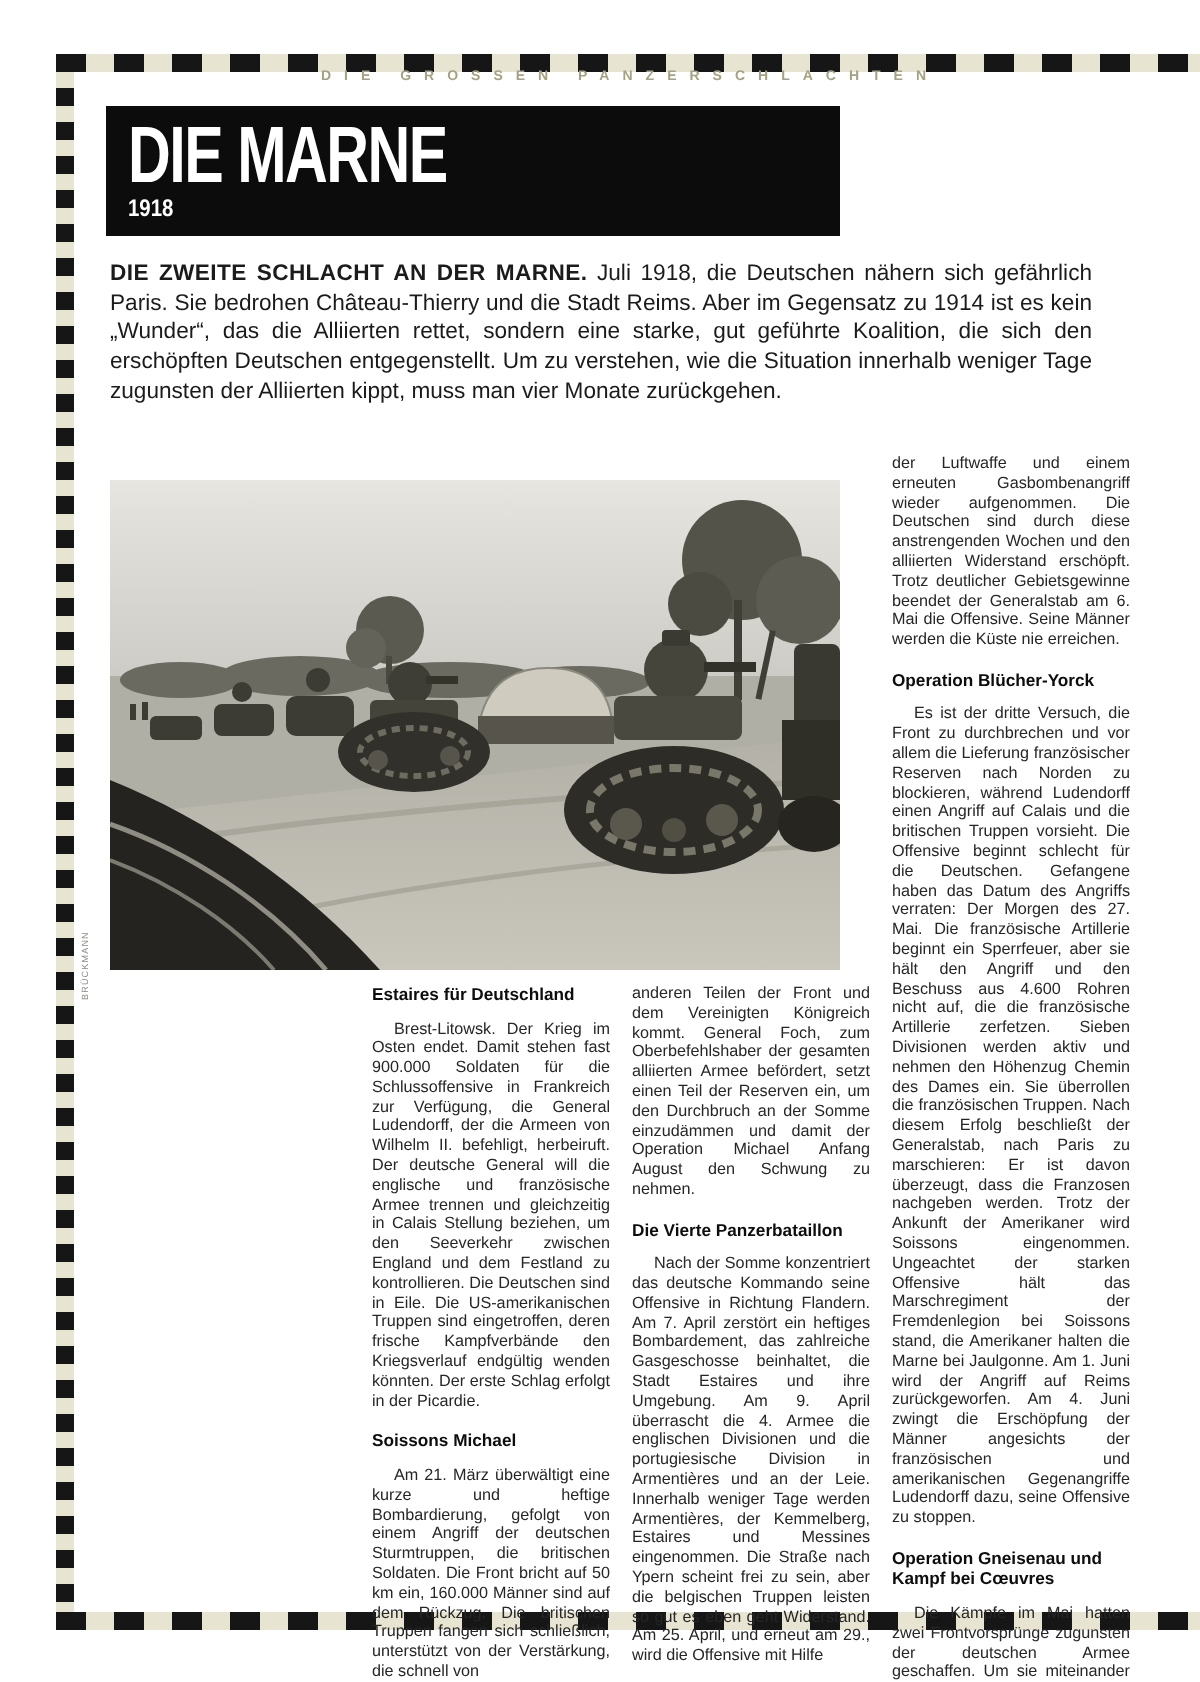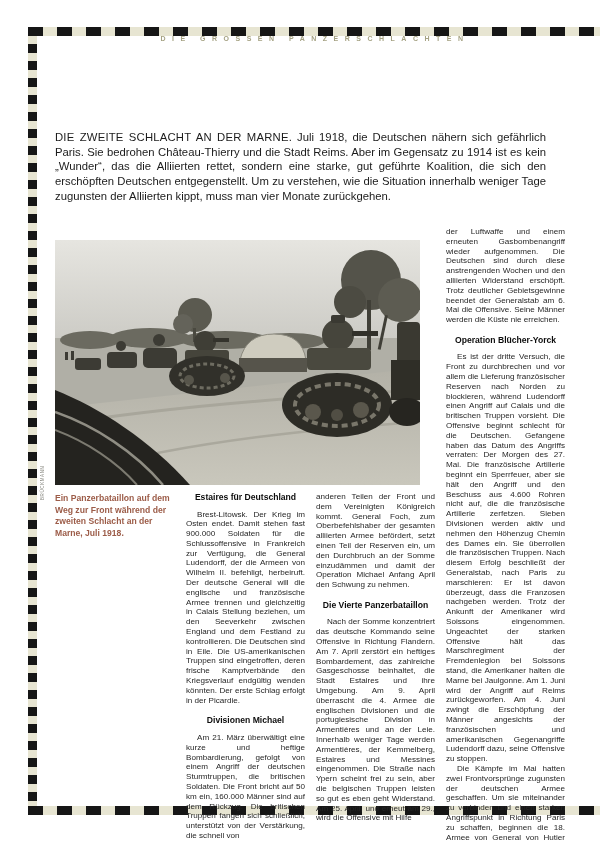--- a/index.html
+++ b/index.html
@@ -14,48 +14,52 @@
         background:repeating-linear-gradient(180deg,#161616 0 9px,#e7e5d2 9px 17px);}
   .kicker{position:absolute;left:40px;right:10px;top:35px;text-align:center;
         font-size:7px;font-weight:bold;letter-spacing:6.5px;color:#a5a283;}
   .title-block{position:absolute;left:53px;top:53px;width:367px;height:65px;background:#0c0c0c;}
   .title{position:absolute;left:11px;top:3px;color:#ffffff;font-weight:bold;font-size:40px;
         letter-spacing:-1px;transform:scaleX(0.74);transform-origin:left top;white-space:nowrap;}
   .year{position:absolute;left:11px;top:44px;color:#ffffff;font-weight:bold;font-size:12px;
         transform:scaleX(0.85);transform-origin:left top;}
   .intro{position:absolute;left:55px;top:130px;width:491px;margin:0;
         font-size:11.3px;line-height:14.7px;text-align:justify;color:#1b1b1b;hyphens:auto;}
-  .intro .lead{font-weight:normal;letter-spacing:0.2px;}
+  .intro .lead{font-weight:bold;letter-spacing:0.2px;}
   .photo{position:absolute;left:55px;top:240px;width:365px;height:245px;background:#c9c8c2;}
   .photo svg{display:block;}
   .credit{position:absolute;left:40px;top:500px;font-size:4.5px;letter-spacing:0.6px;color:#8b8b84;
         transform:rotate(-90deg);transform-origin:left top;white-space:nowrap;}
   .caption{position:absolute;left:55px;top:493px;width:122px;
         font-size:8.6px;line-height:11.5px;font-weight:bold;color:#9c5c48;}
   .col{position:absolute;width:119px;font-size:8.1px;line-height:9.8px;text-align:justify;
         color:#262626;hyphens:auto;}
   .col1{left:186px;top:492px;}
   .col2{left:316px;top:492px;}
   .col3{left:446px;top:227px;}
-  .col h3{margin:0 0 7px 0;font-size:8.6px;line-height:10.5px;color:#0d0d0d;text-align:center;}
+  .col h3{margin:0 0 7px 0;font-size:8.6px;line-height:10.5px;color:#0d0d0d;text-align:left;}
   .col p{margin:0;}
   .col p.indent{text-indent:11px;}
   .col p + h3{margin-top:10px;}
 </style>
 </head>
 <body>
 
 <div class="page">
 
   <div class="border-top"></div>
   <div class="border-left"></div>
   <div class="border-bottom"></div>
 
   <div class="kicker">DIE GROSSEN PANZERSCHLACHTEN</div>
 
+  <div class="title-block">
+    <div class="title">DIE MARNE</div>
+    <div class="year">1918</div>
+  </div>
 
   <p class="intro"><span class="lead">DIE ZWEITE SCHLACHT AN DER MARNE.</span> <span>Juli 1918, die Deutschen nähern sich gefährlich Paris. Sie bedrohen Château-Thierry und die Stadt Reims. Aber im Gegensatz zu 1914 ist es kein „Wunder“, das die Alliierten rettet, sondern eine starke, gut geführte Koalition, die sich den erschöpften Deutschen entgegenstellt. Um zu verstehen, wie die Situation innerhalb weniger Tage zugunsten der Alliierten kippt, muss man vier Monate zurückgehen.</span></p>
 
   <div class="photo">
     <svg width="365" height="245" viewBox="0 0 365 245">
       <defs>
         <linearGradient id="sky" x1="0" y1="0" x2="0" y2="1">
           <stop offset="0" stop-color="#e6e5e0"></stop>
             <stop offset="1" stop-color="#c7c6c0"></stop>
         </linearGradient>
@@ -138,35 +142,35 @@
       <g>
         <rect x="342" y="82" width="23" height="58" rx="4" fill="#3a3931"></rect>
         <rect x="336" y="120" width="29" height="40" fill="#2f2e27"></rect>
         <ellipse cx="352" cy="172" rx="18" ry="14" fill="#262520"></ellipse>
       </g>
     </svg>
   </div>
 
   <div class="credit">BRÜCKMANN</div>
 
-  <div class="caption">Ein Panzerbataillon auf dem Weg zur Front während der zweiten Schlacht an der Marne, Juli 1918.</div>
 
   <div class="col col1">
     <h3>Estaires für Deutschland</h3>
     <p class="indent">Brest-Litowsk. Der Krieg im Osten endet. Damit stehen fast 900.000 Soldaten für die Schlussoffensive in Frankreich zur Verfügung, die General Ludendorff, der die Armeen von Wilhelm II. befehligt, herbeiruft. Der deutsche General will die englische und französische Armee trennen und gleichzeitig in Calais Stellung beziehen, um den Seeverkehr zwischen England und dem Festland zu kontrollieren. Die Deutschen sind in Eile. Die US-amerikanischen Truppen sind eingetroffen, deren frische Kampfverbände den Kriegsverlauf endgültig wenden könnten. Der erste Schlag erfolgt in der Picardie.</p>
-    <h3>Divisionen Michael</h3>
+    <h3>Soissons Michael</h3>
     <p class="indent">Am 21. März überwältigt eine kurze und heftige Bombardierung, gefolgt von einem Angriff der deutschen Sturmtruppen, die britischen Soldaten. Die Front bricht auf 50 km ein, 160.000 Männer sind auf dem Rückzug. Die britischen Truppen fangen sich schließlich, unterstützt von der Verstärkung, die schnell von</p>
   </div>
 
   <div class="col col2">
-    <p>anderen Teilen der Front und dem Vereinigten Königreich kommt. General Foch, zum Oberbefehlshaber der gesamten alliierten Armee befördert, setzt einen Teil der Reserven ein, um den Durchbruch an der Somme einzudämmen und damit der Operation Michael Anfang April den Schwung zu nehmen.</p>
+    <p>anderen Teilen der Front und dem Vereinigten Königreich kommt. General Foch, zum Oberbefehlshaber der gesamten alliierten Armee befördert, setzt einen Teil der Reserven ein, um den Durchbruch an der Somme einzudämmen und damit der Operation Michael Anfang August den Schwung zu nehmen.</p>
     <h3>Die Vierte Panzerbataillon</h3>
     <p class="indent">Nach der Somme konzentriert das deutsche Kommando seine Offensive in Richtung Flandern. Am 7. April zerstört ein heftiges Bombardement, das zahlreiche Gasgeschosse beinhaltet, die Stadt Estaires und ihre Umgebung. Am 9. April überrascht die 4. Armee die englischen Divisionen und die portugiesische Division in Armentières und an der Leie. Innerhalb weniger Tage werden Armentières, der Kemmelberg, Estaires und Messines eingenommen. Die Straße nach Ypern scheint frei zu sein, aber die belgischen Truppen leisten so gut es eben geht Widerstand. Am 25. April, und erneut am 29., wird die Offensive mit Hilfe</p>
   </div>
 
   <div class="col col3">
     <p>der Luftwaffe und einem erneuten Gasbombenangriff wieder aufgenommen. Die Deutschen sind durch diese anstrengenden Wochen und den alliierten Widerstand erschöpft. Trotz deutlicher Gebietsgewinne beendet der Generalstab am 6. Mai die Offensive. Seine Männer werden die Küste nie erreichen.</p>
     <h3>Operation Blücher-Yorck</h3>
     <p class="indent">Es ist der dritte Versuch, die Front zu durchbrechen und vor allem die Lieferung französischer Reserven nach Norden zu blockieren, während Ludendorff einen Angriff auf Calais und die britischen Truppen vorsieht. Die Offensive beginnt schlecht für die Deutschen. Gefangene haben das Datum des Angriffs verraten: Der Morgen des 27. Mai. Die französische Artillerie beginnt ein Sperrfeuer, aber sie hält den Angriff und den Beschuss aus 4.600 Rohren nicht auf, die die französische Artillerie zerfetzen. Sieben Divisionen werden aktiv und nehmen den Höhenzug Chemin des Dames ein. Sie überrollen die französischen Truppen. Nach diesem Erfolg beschließt der Generalstab, nach Paris zu marschieren: Er ist davon überzeugt, dass die Franzosen nachgeben werden. Trotz der Ankunft der Amerikaner wird Soissons eingenommen. Ungeachtet der starken Offensive hält das Marschregiment der Fremdenlegion bei Soissons stand, die Amerikaner halten die Marne bei Jaulgonne. Am 1. Juni wird der Angriff auf Reims zurückgeworfen. Am 4. Juni zwingt die Erschöpfung der Männer angesichts der französischen und amerikanischen Gegenangriffe Ludendorff dazu, seine Offensive zu stoppen.</p>
+    <h3>Operation Gneisenau und Kampf bei Cœuvres</h3>
     <p class="indent">Die Kämpfe im Mai hatten zwei Frontvorsprünge zugunsten der deutschen Armee geschaffen. Um sie miteinander zu verbinden und einen starken Angriffspunkt in Richtung Paris zu schaffen, beginnen die 18. Armee von General von Hutier und anschließend die 7. Armee von General von Boehn vor dem Angriff mit umfangreichen Artillerievorbereitungen.</p>
   </div>
 
 </div>
 
 </body></html>

